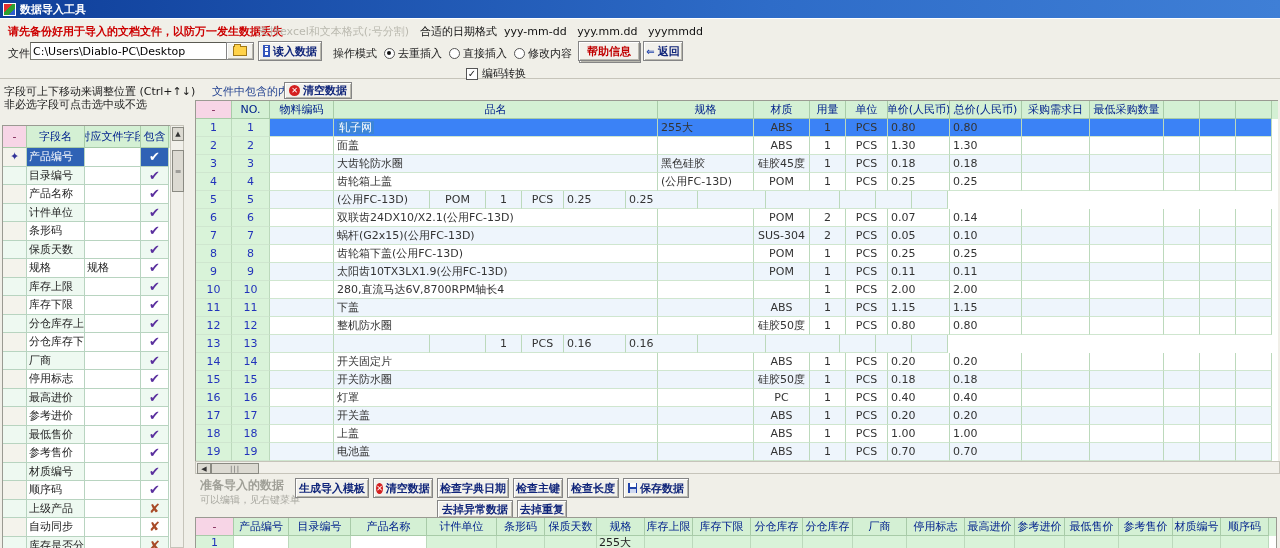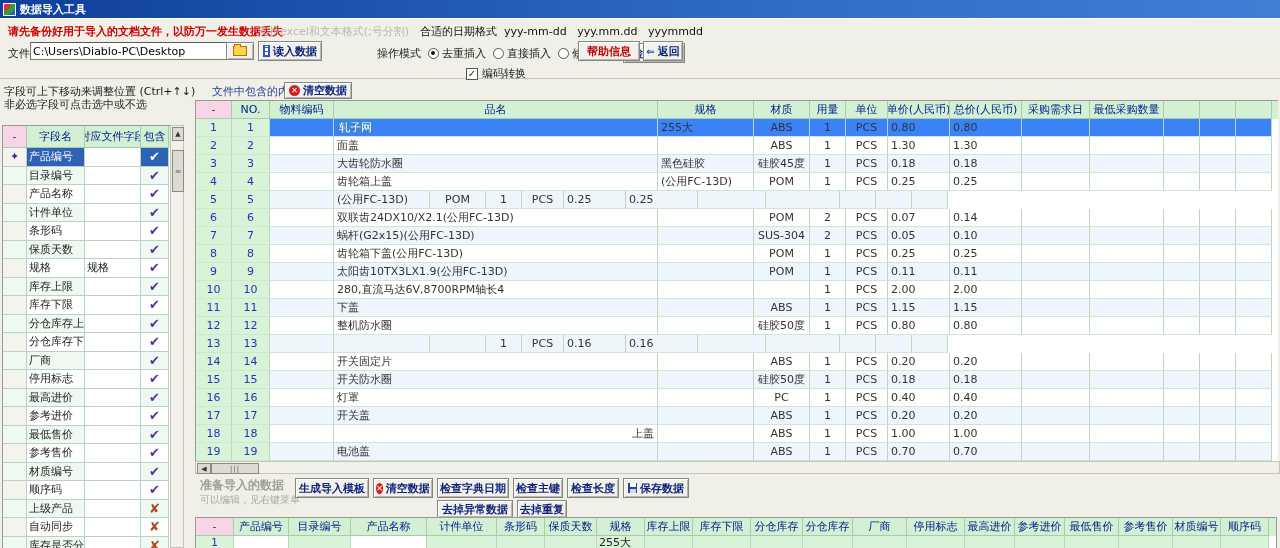--- a/index.html
+++ b/index.html
@@ -22,21 +22,21 @@
     border-top-color:#5a5a52;background:#fff;font:11px "DejaVu Sans",sans-serif;padding:0 2px;}
   .btn{background:#f2f1ec;border:1px solid #858585;box-shadow:inset 1px 1px 0 #ffffff,inset -1px -1px 0 #b9b8ae;
     color:#10257a;font-weight:bold;font-size:11px;display:inline-flex;align-items:center;justify-content:center;gap:3px;
     font-family:"DejaVu Sans",sans-serif;padding:0 4px;box-sizing:border-box;cursor:default;white-space:nowrap;overflow:hidden;}
   .browse{position:absolute;left:226px;top:24px;width:28px;height:18px;}
   .readbtn{position:absolute;left:258px;top:23px;width:64px;height:20px;}
   .folder{width:12px;height:8px;background:#ffd24a;border:1px solid #a07818;position:relative;display:inline-block;}
   .folder::before{content:"";position:absolute;top:-3px;left:0;width:5px;height:2px;background:#ffd24a;border:1px solid #a07818;border-bottom:none;}
   .gicon{width:10px;height:10px;display:inline-block;background:#fff;border:1px solid #3355bb;
     background-image:repeating-linear-gradient(0deg,#3355bb 0 1px,transparent 1px 4px),repeating-linear-gradient(90deg,#3355bb 0 1px,transparent 1px 4px);}
-  .modegrp{position:absolute;left:333px;top:25px;display:flex;align-items:center;gap:7px;margin-left:44px;}
+  .modegrp{position:absolute;left:333px;top:25px;display:flex;align-items:center;gap:7px;}
   .radio{width:9px;height:9px;border:1px solid #555;border-radius:50%;background:#fff;display:inline-block;position:relative;}
   .radio.sel::after{content:"";position:absolute;left:2px;top:2px;width:4px;height:4px;border-radius:50%;background:#111;}
   .ritem{display:flex;align-items:center;gap:3px;}
   .searchbtn{width:62px;height:20px;}
   .encode{position:absolute;left:466px;top:48px;display:flex;align-items:center;gap:4px;}
   .cb{width:10px;height:10px;border:1px solid #555;background:#fff;display:inline-flex;align-items:center;justify-content:center;
      font-size:10px;line-height:10px;color:#222;font-weight:bold;}
   .helpbtn{position:absolute;left:578px;top:23px;width:62px;height:20px;color:#c00000;}
   .retbtn{position:absolute;left:643px;top:23px;width:40px;height:20px;}
   .reticon{color:#2244aa;font-weight:bold;font-size:10px;}
@@ -614,21 +614,21 @@
           <span class="cell" style="width: 68px;"></span>
           <span class="cell" style="width: 74px;"></span>
           <span class="cell" style="width: 36px;"></span>
           <span class="cell" style="width: 36px;"></span>
           <span class="cell" style="width: 36px;"></span>
         </div>
         <div class="mg-row">
           <span class="cell numc" style="width: 36px;">18</span>
           <span class="cell numc" style="width: 38px;">18</span>
           <span class="cell" style="width: 64px;"></span>
-          <span class="cell" style="width: 324px; text-align: right;">上盖</span>
+          <span class="cell" style="width: 324px;">上盖</span>
           <span class="cell" style="width: 96px;"></span>
           <span class="cell" style="width: 56px; text-align: center;">ABS</span>
           <span class="cell" style="width: 36px; text-align: center;">1</span>
           <span class="cell" style="width: 42px; text-align: center;">PCS</span>
           <span class="cell" style="width: 62px;">1.00</span>
           <span class="cell" style="width: 72px;">1.00</span>
           <span class="cell" style="width: 68px;"></span>
           <span class="cell" style="width: 74px;"></span>
           <span class="cell" style="width: 36px;"></span>
           <span class="cell" style="width: 36px;"></span>

